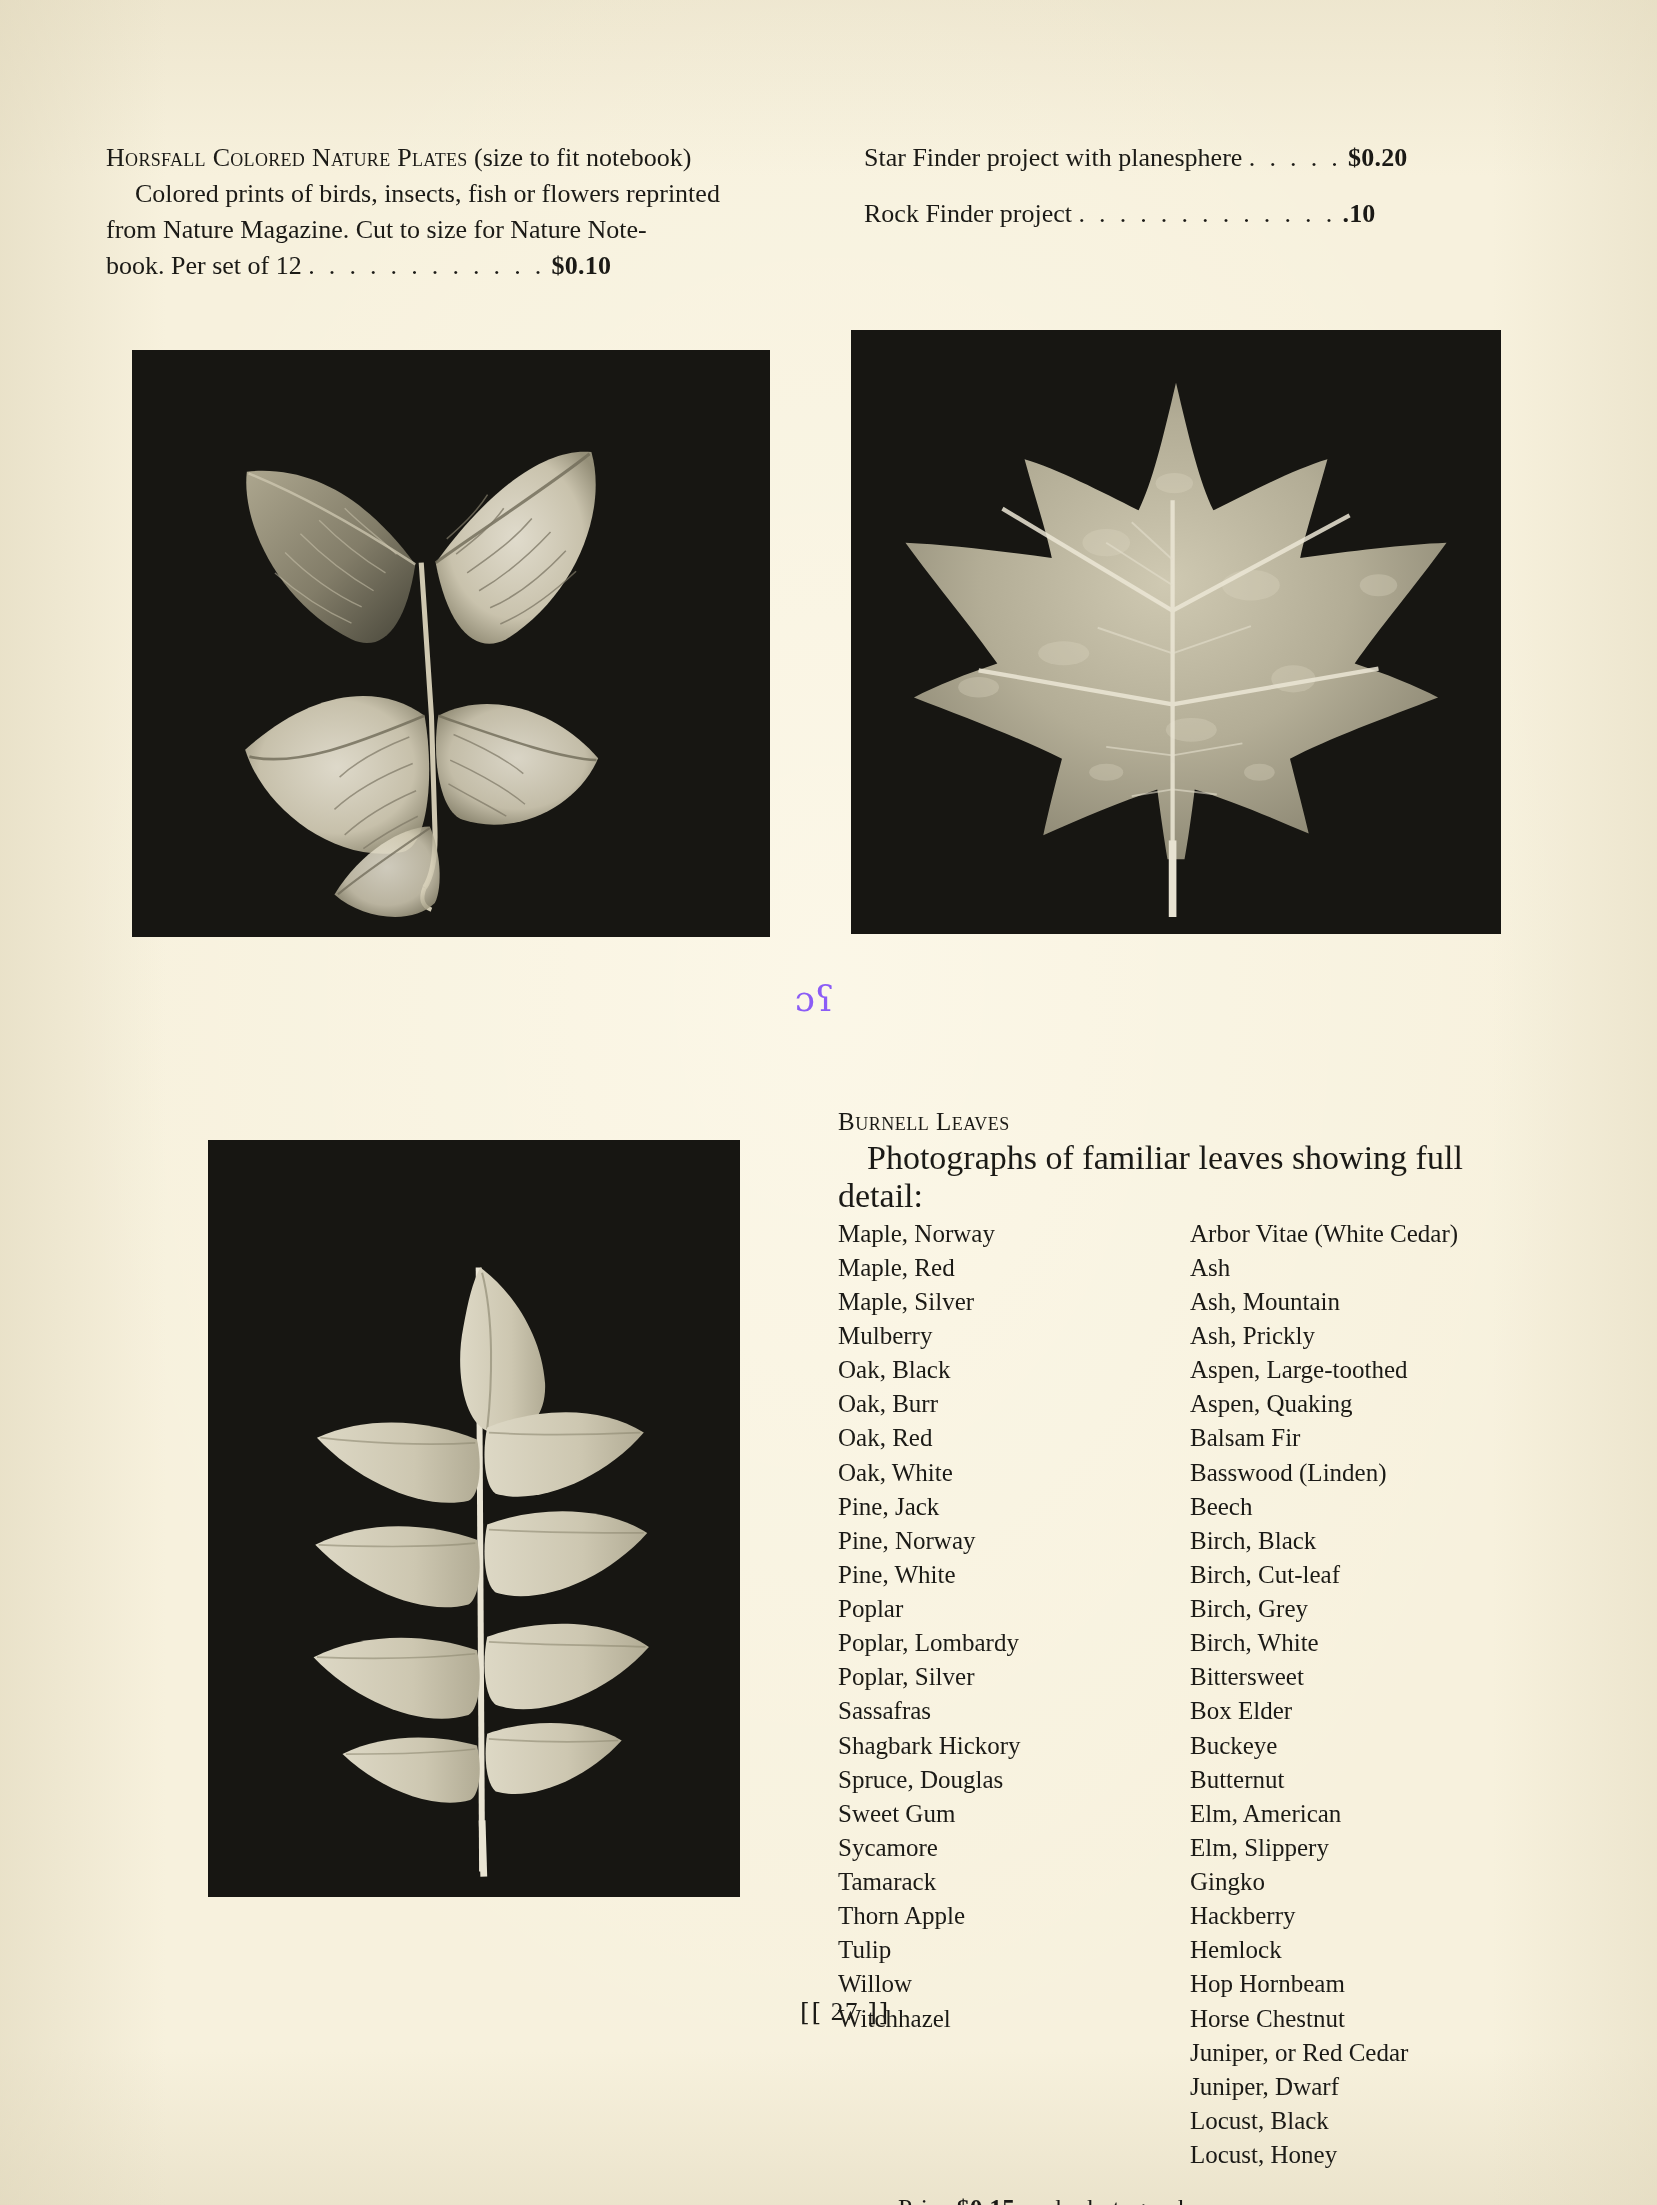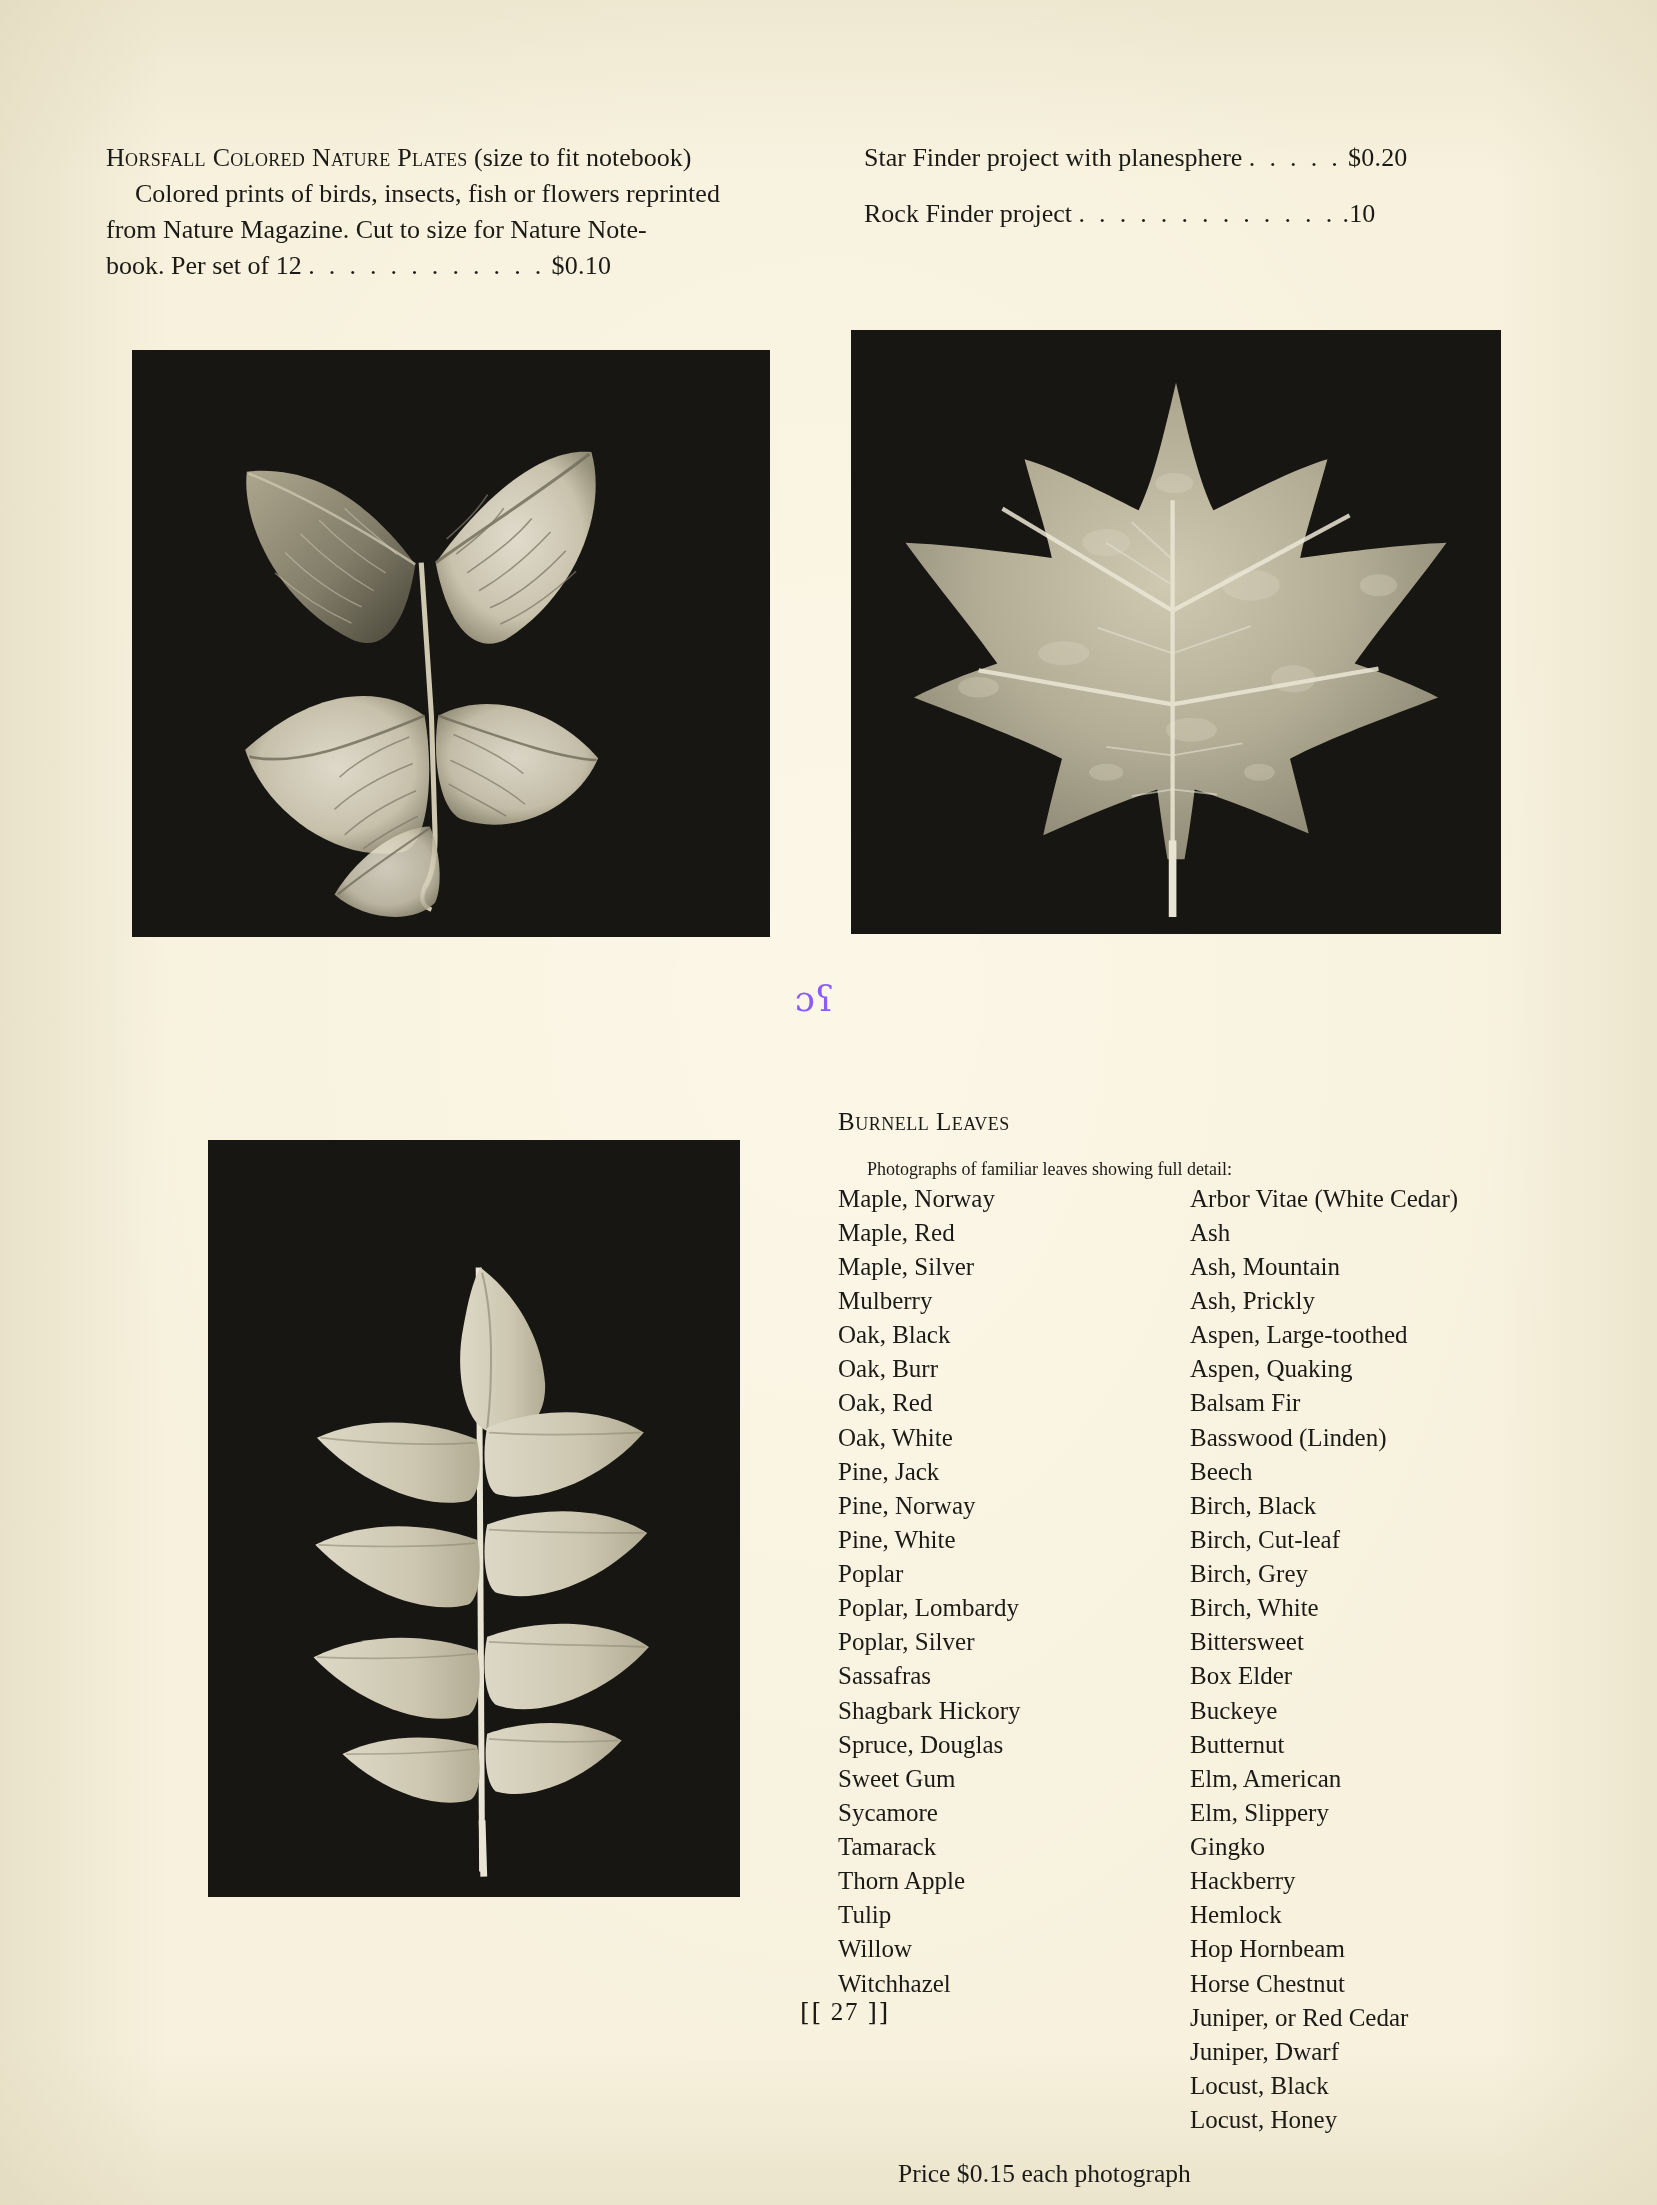--- a/index.html
+++ b/index.html
@@ -50,21 +50,21 @@
   }
   .smallcaps {
     font-variant: small-caps;
     letter-spacing: 0.3px;
   }
   .sc-lead {
     font-size: 26px;
   }
   .indent-1 { text-indent: 29px; }
   .price {
-    font-weight: normal;
+    font-weight: bold;
     letter-spacing: 0.2px;
   }
   .dots {
     letter-spacing: 3.8px;
   }
   .row-line {
     display: block;
     white-space: nowrap;
   }
   .note-line {
@@ -106,22 +106,22 @@
     top: 1063px;
     width: 706px;
   }
   .burnell-title {
     font-variant: small-caps;
     font-size: 25px;
     letter-spacing: 0.5px;
     margin-top: 45px;
   }
   .burnell-sub {
-    font-size: 18px;
-    margin-top: 23px;
+    font-size: 34px;
+    margin-top: 3px;
     text-indent: 29px;
   }
   .leaf-columns {
     display: flex;
     margin-top: 1.7px;
   }
   .leaf-col {
     font-size: 25px;
     line-height: 1.365;
   }

